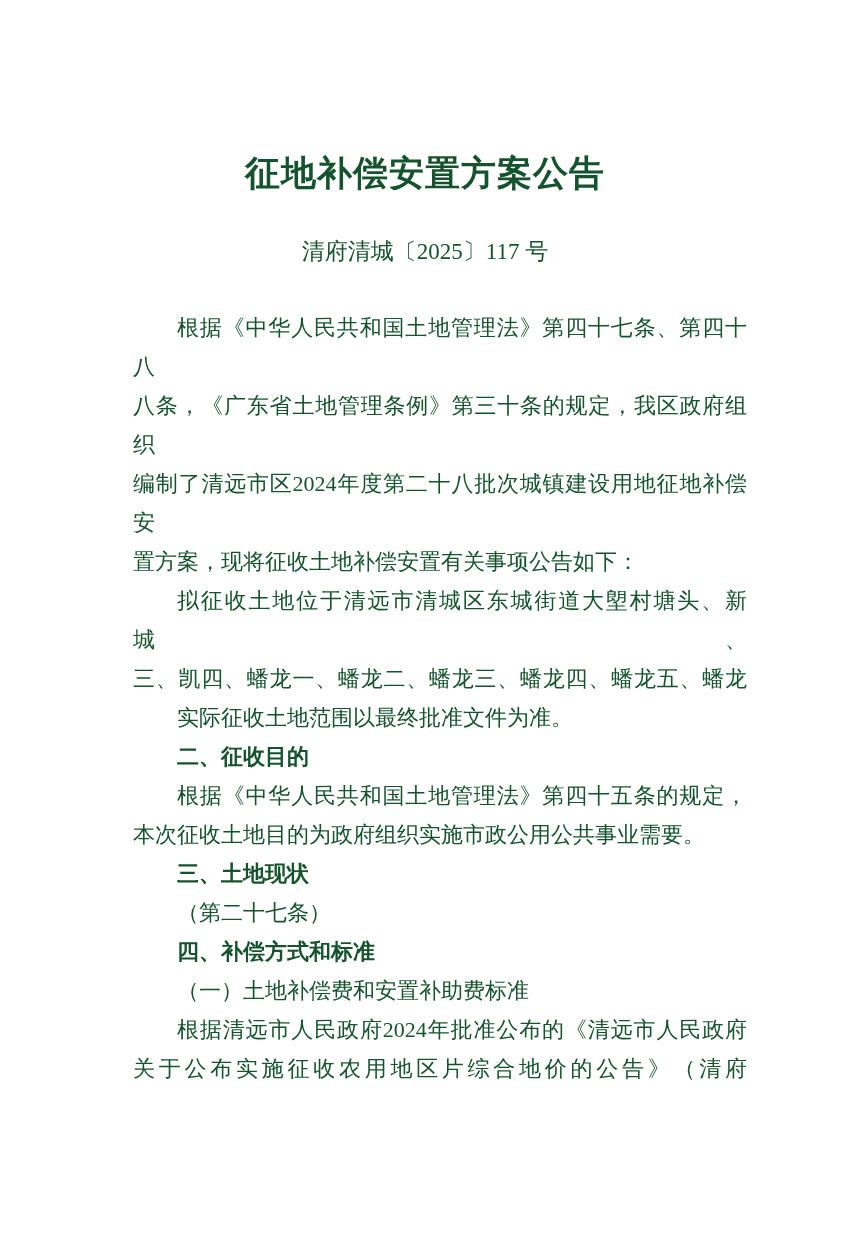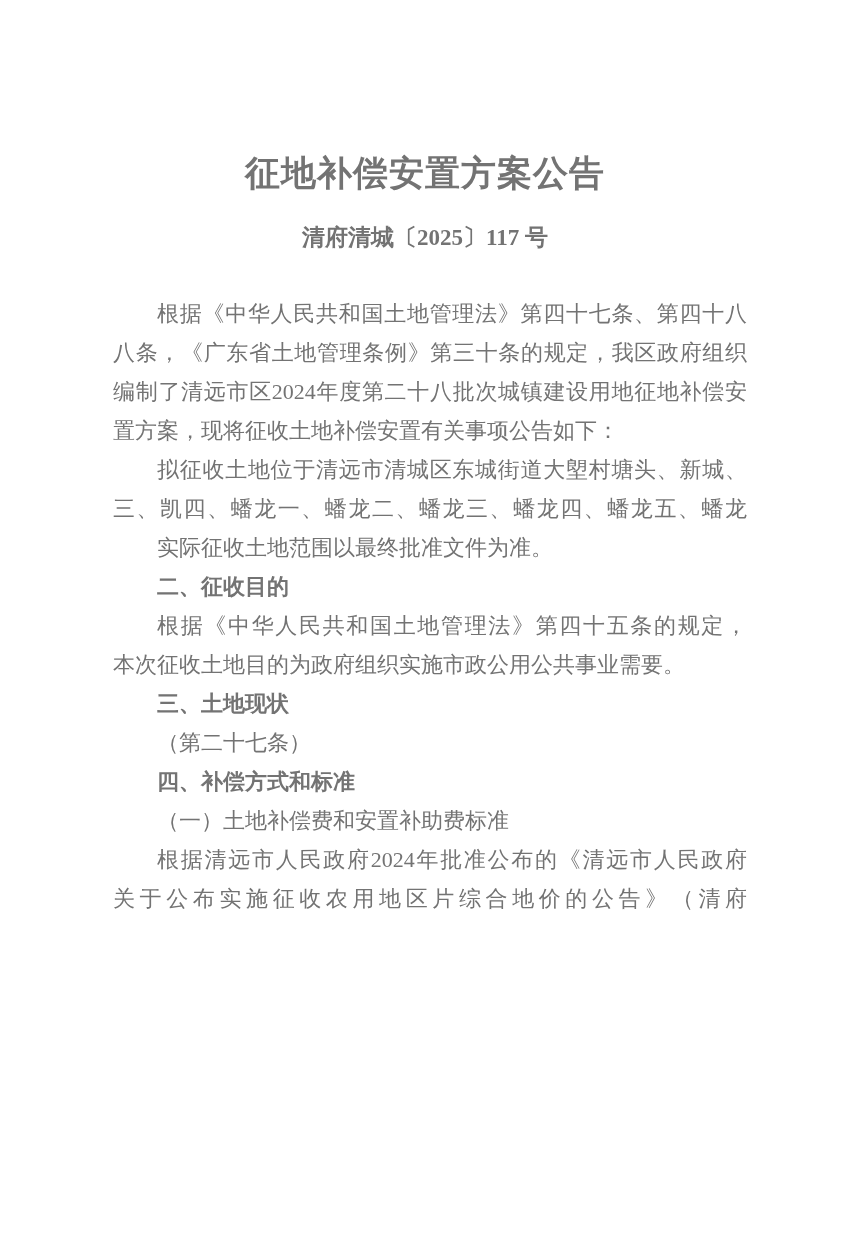--- a/index.html
+++ b/index.html
@@ -6,48 +6,48 @@
   html, body { margin: 0; padding: 0; }
   body {
     background: #ffffff;
     font-family: "Liberation Serif", serif;
   }
   .page {
     position: relative;
     width: 850px;
     height: 1238px;
     background: #ffffff;
-    color: #737373;
+    color: #14532d;
     overflow: hidden;
   }
   .title {
     padding-top: 151px;
     text-align: center;
     font-size: 35px;
     line-height: 45px;
     font-weight: bold;
     font-family: "Liberation Serif", serif;
     letter-spacing: 1px;
   }
   .docnum {
-    margin-top: 28px;
+    margin-top: 42px;
     text-align: center;
     font-size: 23px;
     line-height: 28px;
     font-family: "Liberation Serif", serif;
-    font-weight: bold;
   }
   .content {
     margin: 42px 103px 0 113px;
     font-size: 22px;
     line-height: 39px;
     text-align: left;
   }
   .ln {
     white-space: pre-wrap;
+    margin-left: 20px;
   }
   
   .fill {
     text-align: justify;
     text-align-last: justify;
   }
   
   .ind {
     text-indent: 2em;
   }

